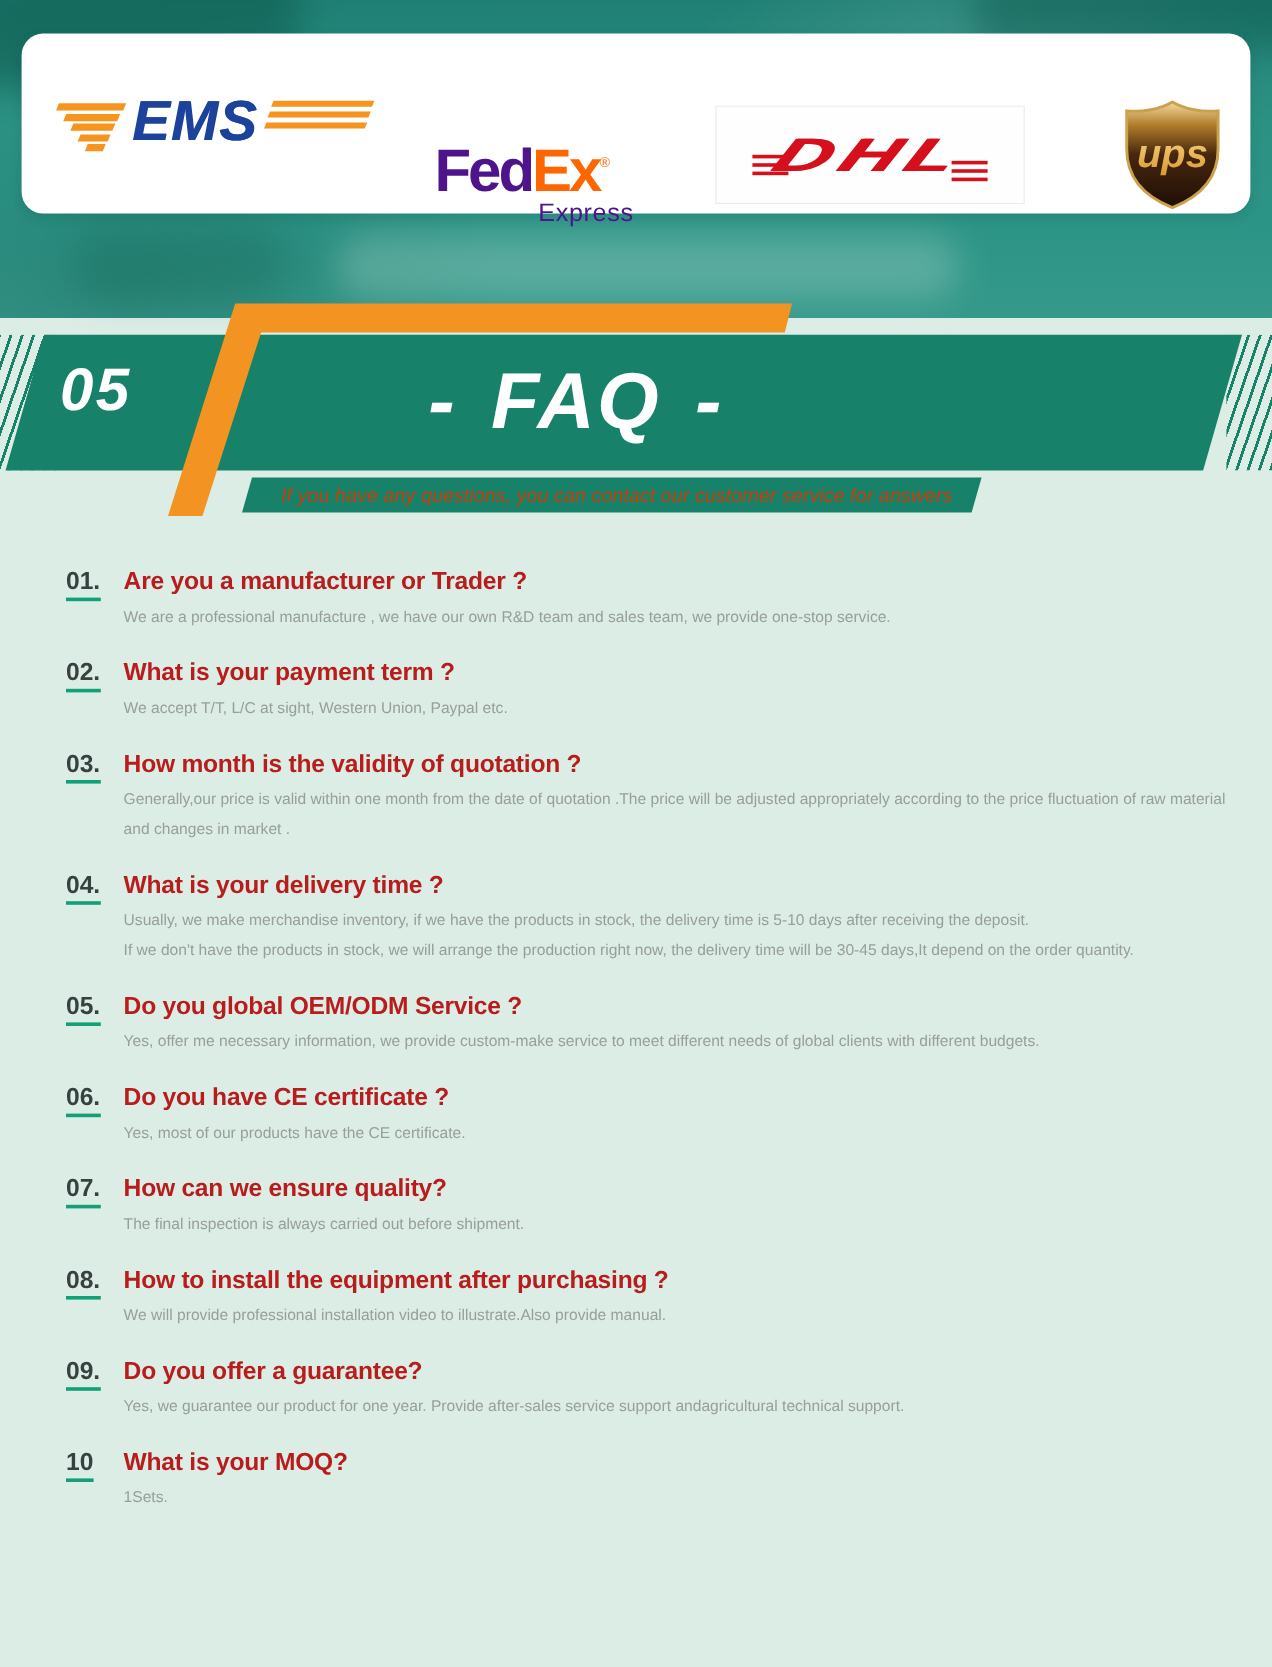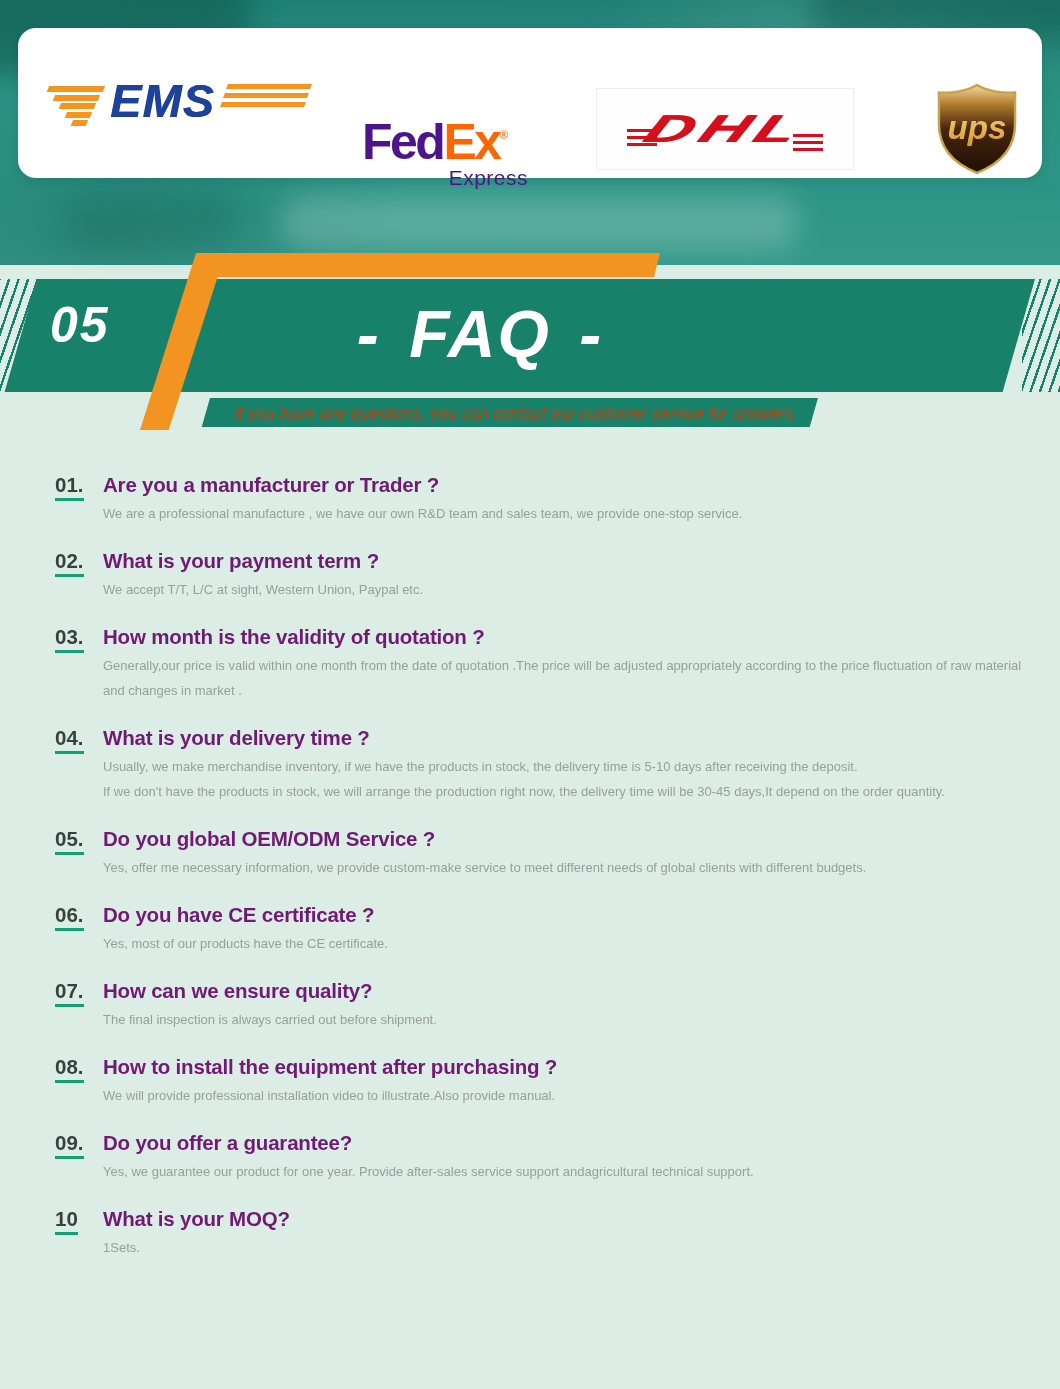--- a/index.html
+++ b/index.html
@@ -79,21 +79,21 @@
     transform:skewX(-16deg);transform-origin:top left;z-index:2;}
   .subtitle-text{position:absolute;left:210px;top:401px;width:608px;text-align:center;z-index:5;
     color:#c2410c;font-style:italic;font-size:16.5px;line-height:24px;}
 
   
   .faq{position:absolute;left:55px;top:472px;width:978px;}
   .faq-item{margin-bottom:22px;}
   .faq-qrow{display:flex;align-items:baseline;line-height:25px;}
   .faq-num{min-width:48px;font-size:20.5px;font-weight:bold;color:#37413f;}
   .faq-num span{border-bottom:3px solid #12a077;padding-bottom:2px;}
-  .faq-q{font-size:20.5px;font-weight:bold;color:#701a75;letter-spacing:-.2px;}
+  .faq-q{font-size:20.5px;font-weight:bold;color:#b91c1c;letter-spacing:-.2px;}
   .faq-a{margin:4px 0 0 48px;font-size:13px;line-height:25px;color:#989e9b;
     white-space:pre-line;max-width:928px;}
 </style>
 </head>
 <body>
 
 <div class="root">
 
   <div class="photo-header">
     <div class="ph-blob b1"></div>

